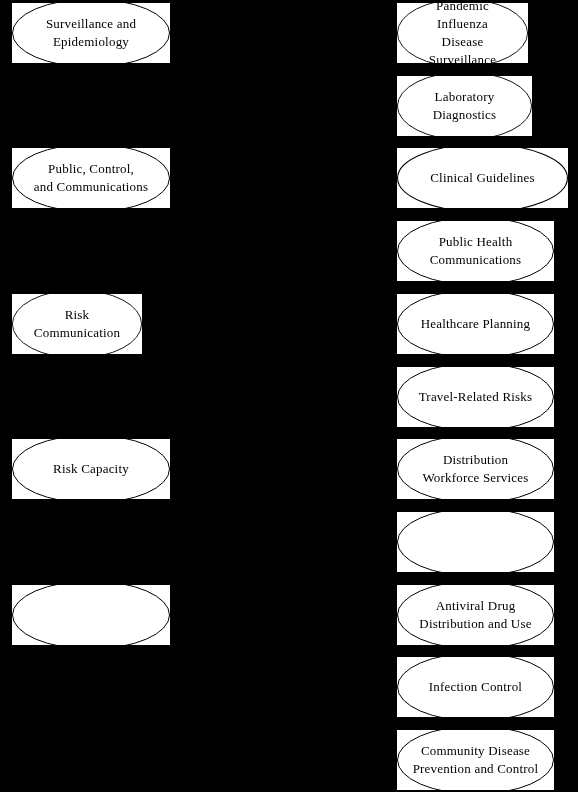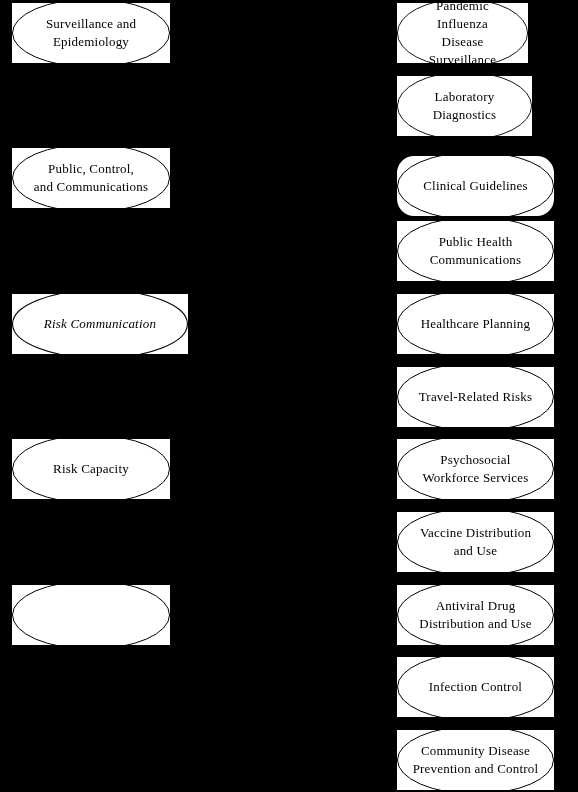--- a/index.html
+++ b/index.html
@@ -55,21 +55,21 @@
       </svg>
       <div class="label">Pandemic Influenza
 Disease Surveillance</div>
     </div>
     <div class="node" style="left: 397px; top: 76px; width: 135px; height: 60px;">
       <svg class="ellipse-svg" viewBox="0 0 157 60" preserveAspectRatio="none">
         <ellipse cx="78.5" cy="30" rx="78" ry="34" fill="none" stroke="#000000" stroke-width="1"></ellipse>
       </svg>
       <div class="label">Laboratory Diagnostics</div>
     </div>
-    <div class="node" style="left: 397px; top: 156px; width: 157px; height: 60px; border-radius: 17px;">
+    <div class="node" style="left: 397px; top: 148px; width: 171px; height: 60px;">
       <svg class="ellipse-svg" viewBox="0 0 157 60" preserveAspectRatio="none">
         <ellipse cx="78.5" cy="30" rx="78" ry="34" fill="none" stroke="#000000" stroke-width="1"></ellipse>
       </svg>
       <div class="label">Clinical Guidelines</div>
     </div>
     <div class="node" style="left: 397px; top: 221px; width: 157px; height: 60px;">
       <svg class="ellipse-svg" viewBox="0 0 157 60" preserveAspectRatio="none">
         <ellipse cx="78.5" cy="30" rx="78" ry="34" fill="none" stroke="#000000" stroke-width="1"></ellipse>
       </svg>
       <div class="label">Public Health
@@ -84,29 +84,27 @@
     <div class="node" style="left: 397px; top: 367px; width: 157px; height: 60px;">
       <svg class="ellipse-svg" viewBox="0 0 157 60" preserveAspectRatio="none">
         <ellipse cx="78.5" cy="30" rx="78" ry="34" fill="none" stroke="#000000" stroke-width="1"></ellipse>
       </svg>
       <div class="label">Travel-Related Risks</div>
     </div>
     <div class="node" style="left: 397px; top: 439px; width: 157px; height: 60px;">
       <svg class="ellipse-svg" viewBox="0 0 157 60" preserveAspectRatio="none">
         <ellipse cx="78.5" cy="30" rx="78" ry="34" fill="none" stroke="#000000" stroke-width="1"></ellipse>
       </svg>
-      <div class="label">Psychosocial
+      <div class="label">Distribution
 Workforce Services</div>
     </div>
     <div class="node" style="left: 397px; top: 512px; width: 157px; height: 60px;">
       <svg class="ellipse-svg" viewBox="0 0 157 60" preserveAspectRatio="none">
         <ellipse cx="78.5" cy="30" rx="78" ry="34" fill="none" stroke="#000000" stroke-width="1"></ellipse>
       </svg>
-      <div class="label">Vaccine Distribution
-and Use</div>
     </div>
     <div class="node" style="left: 397px; top: 585px; width: 157px; height: 60px;">
       <svg class="ellipse-svg" viewBox="0 0 157 60" preserveAspectRatio="none">
         <ellipse cx="78.5" cy="30" rx="78" ry="34" fill="none" stroke="#000000" stroke-width="1"></ellipse>
       </svg>
       <div class="label">Antiviral Drug
 Distribution and Use</div>
     </div>
     <div class="node" style="left: 397px; top: 657px; width: 157px; height: 60px;">
       <svg class="ellipse-svg" viewBox="0 0 157 60" preserveAspectRatio="none">
@@ -128,21 +126,21 @@
       <div class="label">Surveillance and
 Epidemiology</div>
     </div>
     <div class="node" style="left: 12px; top: 148px; width: 158px; height: 60px;">
       <svg class="ellipse-svg" viewBox="0 0 158 60" preserveAspectRatio="none">
         <ellipse cx="79" cy="30" rx="78.5" ry="34" fill="none" stroke="#000000" stroke-width="1"></ellipse>
       </svg>
       <div class="label">Public, Control,
 and Communications</div>
     </div>
-    <div class="node" style="left: 12px; top: 294px; width: 176px; height: 60px; font-style: italic;">
+    <div class="node" style="left: 12px; top: 294px; width: 130px; height: 60px;">
       <svg class="ellipse-svg" viewBox="0 0 158 60" preserveAspectRatio="none">
         <ellipse cx="79" cy="30" rx="78.5" ry="34" fill="none" stroke="#000000" stroke-width="1"></ellipse>
       </svg>
       <div class="label">Risk Communication</div>
     </div>
     <div class="node" style="left: 12px; top: 439px; width: 158px; height: 60px;">
       <svg class="ellipse-svg" viewBox="0 0 158 60" preserveAspectRatio="none">
         <ellipse cx="79" cy="30" rx="78.5" ry="34" fill="none" stroke="#000000" stroke-width="1"></ellipse>
       </svg>
       <div class="label">Risk Capacity</div>

